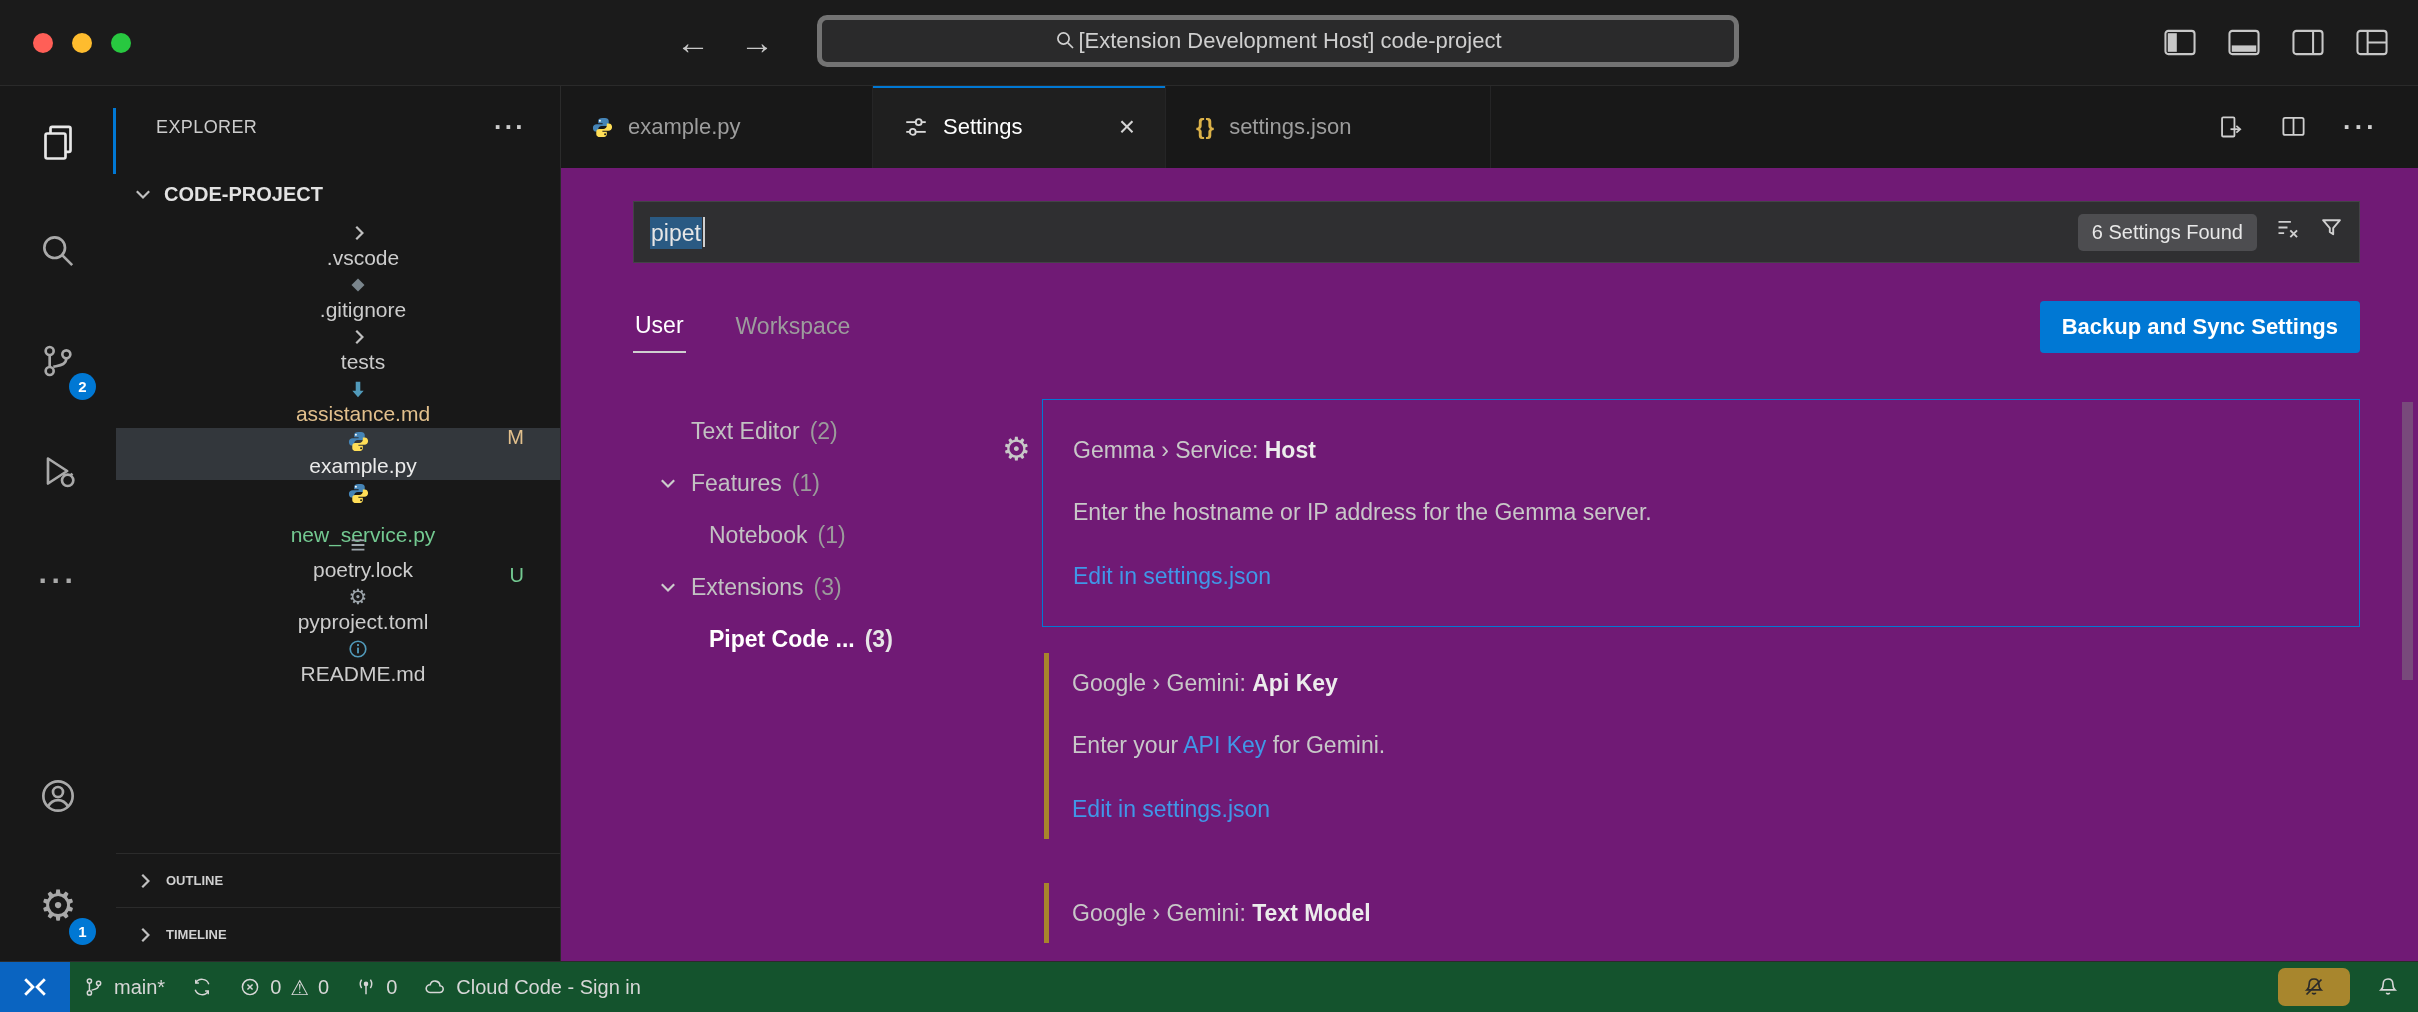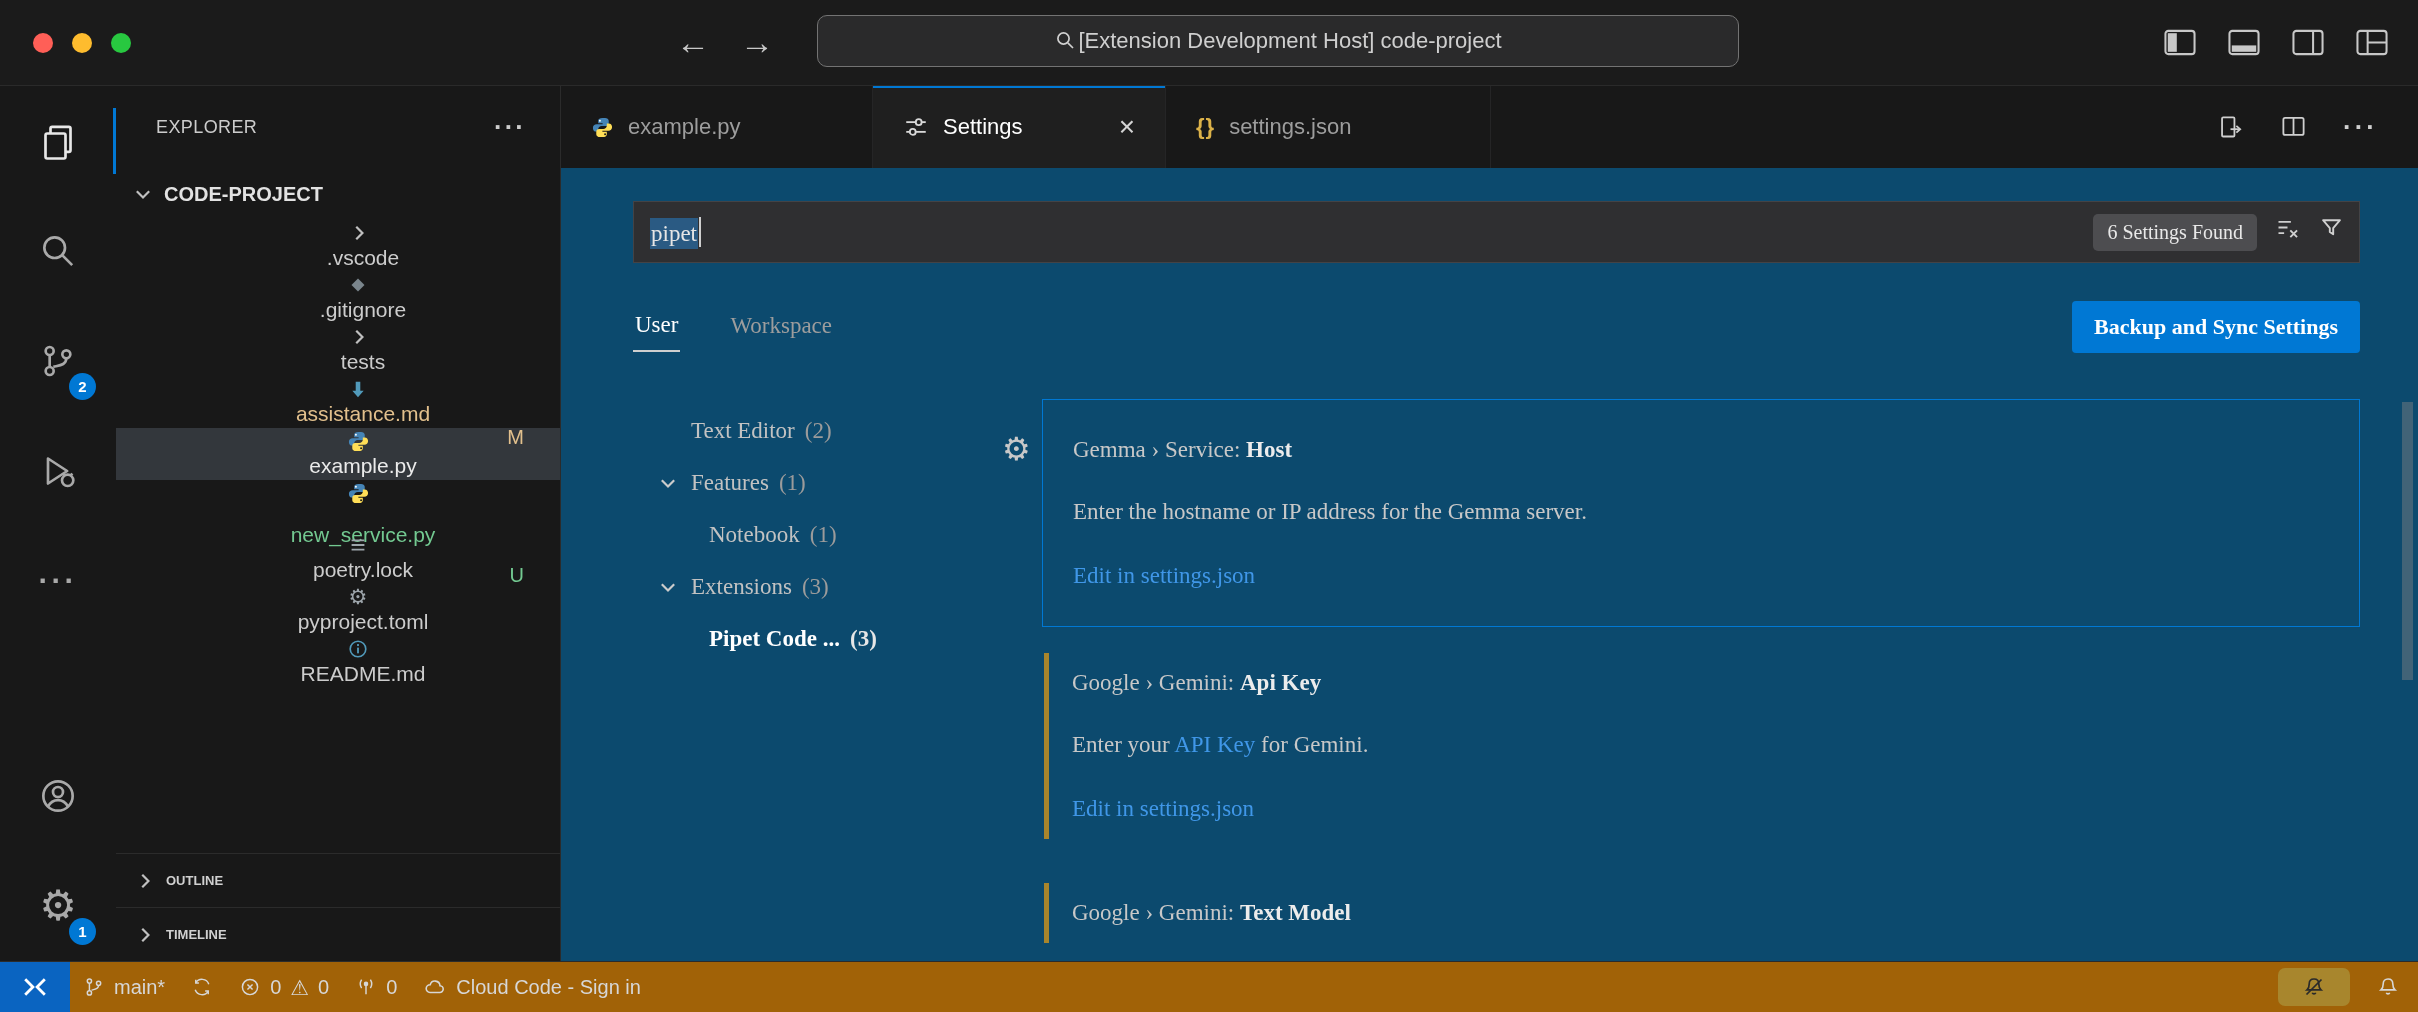--- a/index.html
+++ b/index.html
@@ -6,21 +6,21 @@
   .window{position:relative;width:2418px;height:1012px;background:#1f1f1f;color:#ccc;
     font-family:"Liberation Sans",sans-serif;display:flex;flex-direction:column;overflow:hidden;}
   svg{display:block;}
   
   .titlebar{height:85px;min-height:85px;background:#1b1b1b;border-bottom:1px solid #2a2a2a;position:relative;display:flex;align-items:center;}
   .traffic{position:absolute;left:33px;top:0;height:100%;display:flex;align-items:center;gap:19px;}
   .tl{width:20px;height:20px;border-radius:50%;}
   .tl.r{background:#ff5f57}.tl.y{background:#febc2e}.tl.g{background:#28c840}
   .nav-arrows{position:absolute;left:672px;display:flex;gap:22px;}
   .nav-arrows span{font-size:34px;color:#c8c8c8;width:42px;text-align:center;}
-  .command-center{position:absolute;left:817px;top:15px;width:922px;height:52px;background:#2a2a2b;border:1px solid #737373;
+  .command-center{position:absolute;left:817px;top:15px;width:922px;height:52px;background:#2a2a2b;border:5px solid #737373;
     border-radius:10px;display:flex;align-items:center;justify-content:center;gap:0;font-size:22px;color:#cfcfcf;box-sizing:border-box;}
   .layout-controls{position:absolute;right:30px;display:flex;gap:32px;align-items:center;color:#c8c8c8;}
   
   .main{flex:1;display:flex;min-height:0;}
   
   .activitybar{width:116px;min-width:116px;background:#181818;display:flex;flex-direction:column;align-items:stretch;}
   .ab-item{height:110px;display:flex;align-items:center;justify-content:center;color:#a9a9a9;position:relative;}
   .ab-item.active{color:#e7e7e7;}
   .ab-item.active::after{content:'';position:absolute;right:0;top:22px;bottom:22px;width:3px;background:#0078d4;}
   .ab-badge{position:absolute;right:20px;bottom:16px;min-width:27px;height:27px;border-radius:14px;background:#0078d4;color:#fff;
@@ -51,21 +51,21 @@
   .tab{display:flex;align-items:center;gap:14px;padding:0 30px;border-right:1px solid #252526;font-size:22px;color:#9d9d9d;
     position:relative;box-sizing:border-box;}
   .tab.t1{width:312px;}
   .tab.t2{width:293px;background:#1f1f1f;color:#ffffff;}
   .tab.t2::before{content:'';position:absolute;left:0;top:0;right:0;height:2px;background:#0078d4;}
   .tab.t3{width:325px;}
   .tab .close{margin-left:auto;font-size:28px;color:#d4d4d4;line-height:1;}
   .braces{font-weight:bold;font-size:22px;color:#dcb249;letter-spacing:1px;}
   .tab-actions{margin-left:auto;display:flex;align-items:center;gap:36px;padding-right:40px;color:#cfcfcf;}
   
-  .settings{flex:1;position:relative;overflow:hidden;padding:0 58px 0 72px;box-sizing:border-box;background:#0c4a6e;font-family:Liberation Serif, serif;}
+  .settings{flex:1;position:relative;overflow:hidden;padding:0 58px 0 72px;box-sizing:border-box;background:#701a75;}
   .search-row{margin-top:33px;height:62px;box-sizing:border-box;background:#2f2f31;border:1px solid #434346;display:flex;
     align-items:center;padding:0 14px 0 16px;}
   .search-text{font-size:23px;color:#e6e6e6;}
   .search-text .sel{background:#2a5a83;padding:3px 1px;}
   .caret{display:inline-block;width:2px;height:30px;background:#cfcfcf;margin-left:1px;vertical-align:-6px;}
   .search-right{margin-left:auto;display:flex;align-items:flex-start;gap:17px;}
   .results-badge{background:#4d4d50;color:#e8e8e8;font-size:20px;padding:7px 14px;border-radius:5px;white-space:nowrap;}
   .sicon{color:#d0d0d0;display:flex;}
   .scope-row{margin-top:34px;height:60px;display:flex;align-items:center;}
   .scope{font-size:23px;color:#9d9d9d;margin-right:48px;padding:10px 2px 12px;}
@@ -85,21 +85,21 @@
   .setting-item.focused{border:1px solid #0078d4;padding:32px 30px;}
   .setting-item.modified::before{content:'';position:absolute;left:2px;top:4px;bottom:4px;width:5px;background:#a8852c;}
   .gap1{margin-top:22px;} .gap2{margin-top:36px;}
   .s-title{font-size:23px;color:#c8c8c8;line-height:36px;}
   .s-title .nm{color:#ececec;font-weight:bold;}
   .s-desc{margin-top:26px;font-size:23px;line-height:36px;color:#c8c8c8;}
   .inline-link{color:#4097e8;}
   .s-link{display:inline-block;margin-top:28px;font-size:23px;line-height:36px;color:#4097e8;text-decoration:none;}
   .scroll-thumb{position:absolute;right:5px;top:234px;width:11px;height:278px;background:rgba(130,130,130,.45);}
   
-  .statusbar{height:50px;min-height:50px;background:#a16207;border-top:1px solid #2b2b2b;display:flex;align-items:flex-start;
+  .statusbar{height:50px;min-height:50px;background:#14532d;border-top:1px solid #2b2b2b;display:flex;align-items:flex-start;
     font-size:20px;color:#d7d7d7;}
   .sb-remote{width:70px;height:100%;background:#0a64c1;display:flex;align-items:center;justify-content:center;color:#fff;}
   .sb-it{display:flex;align-items:center;gap:9px;padding:0 13px;height:100%;}
   .sb-it .ic{display:flex;color:#d7d7d7;}
   .warn-glyph{font-size:21px;line-height:1;}
   .sb-right{margin-left:auto;display:flex;align-items:center;height:100%;padding-right:18px;gap:26px;}
   .mute-pill{width:72px;height:38px;border-radius:7px;background:#a8862d;display:flex;align-items:center;justify-content:center;color:#2a2a2a;}
 </style>
 </head>
 <body>

